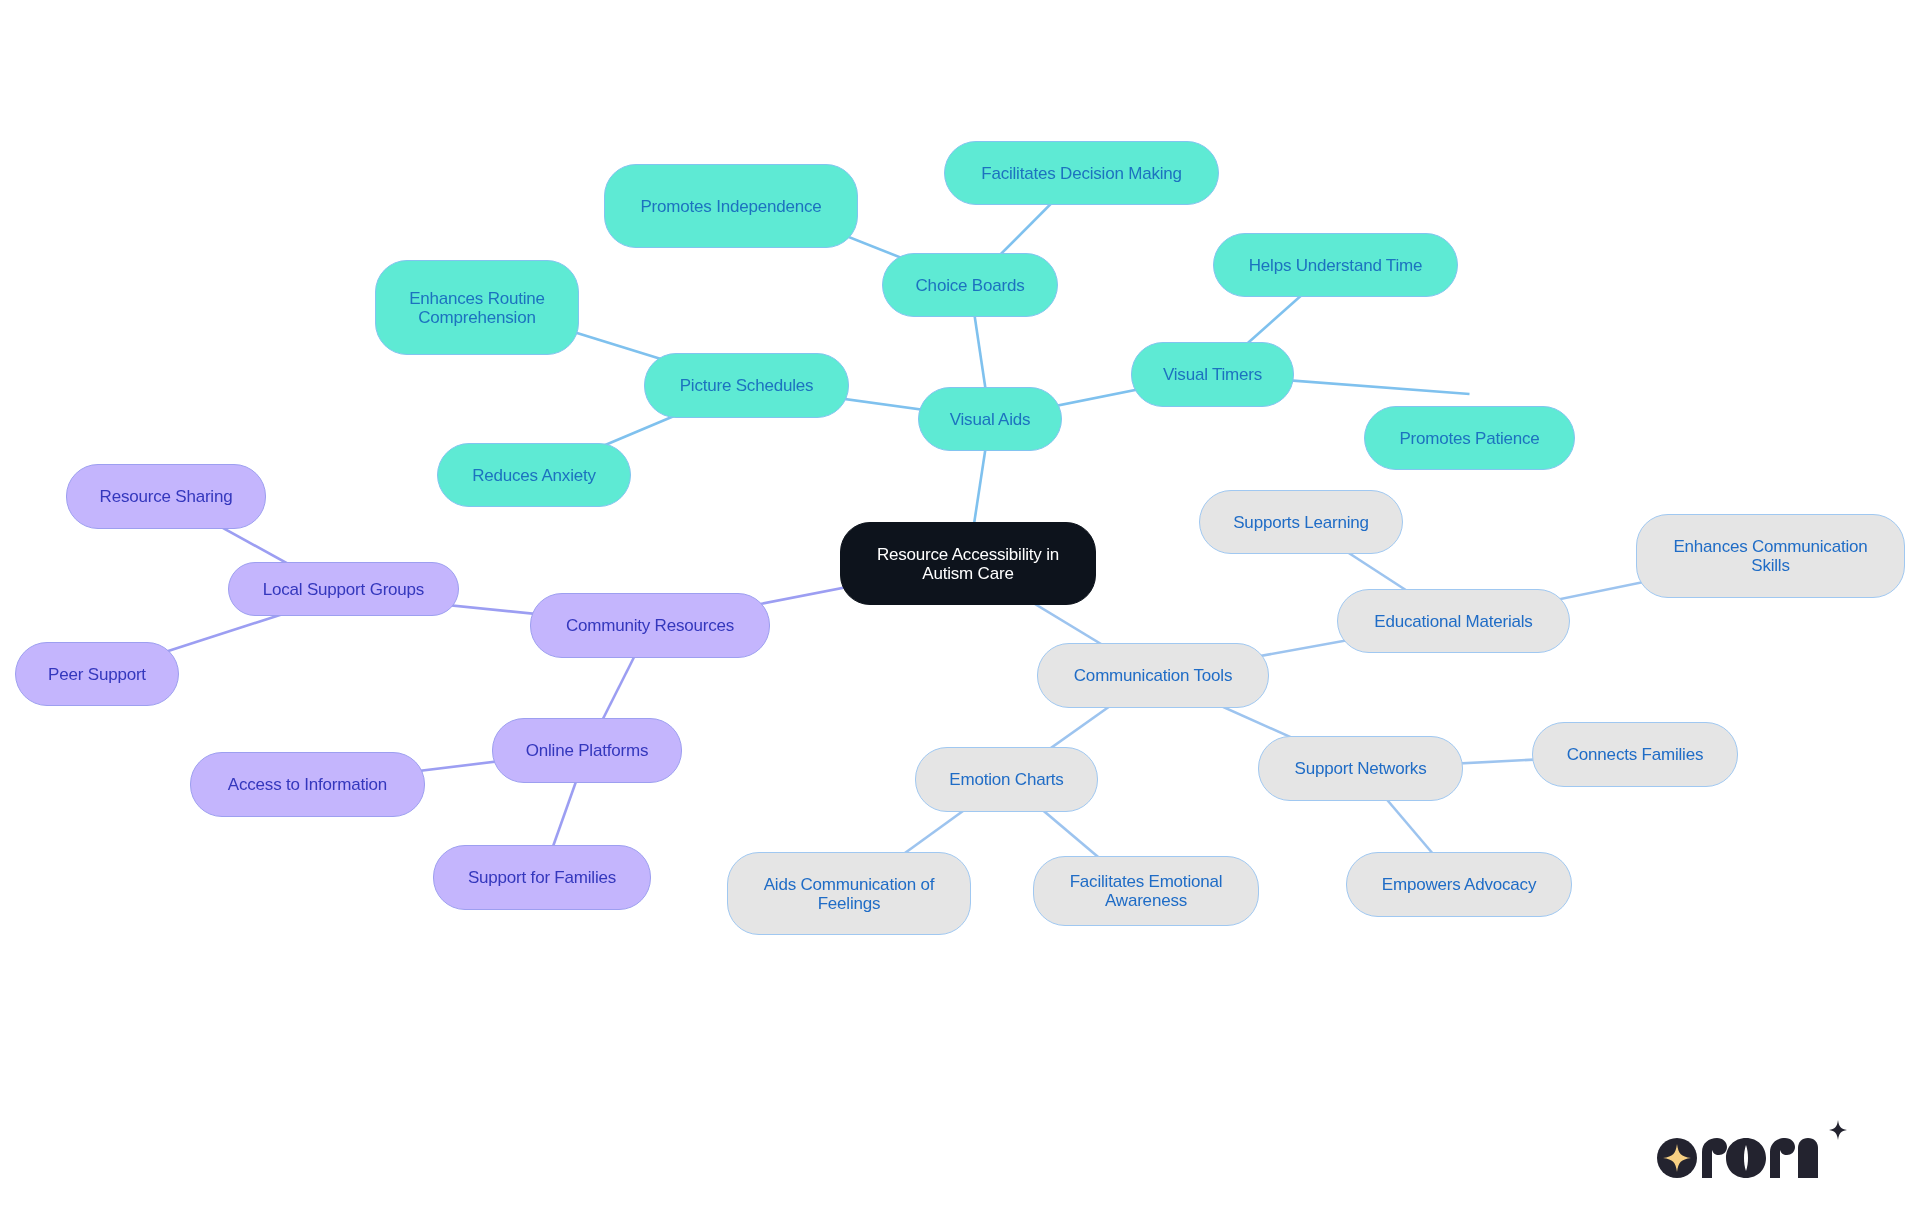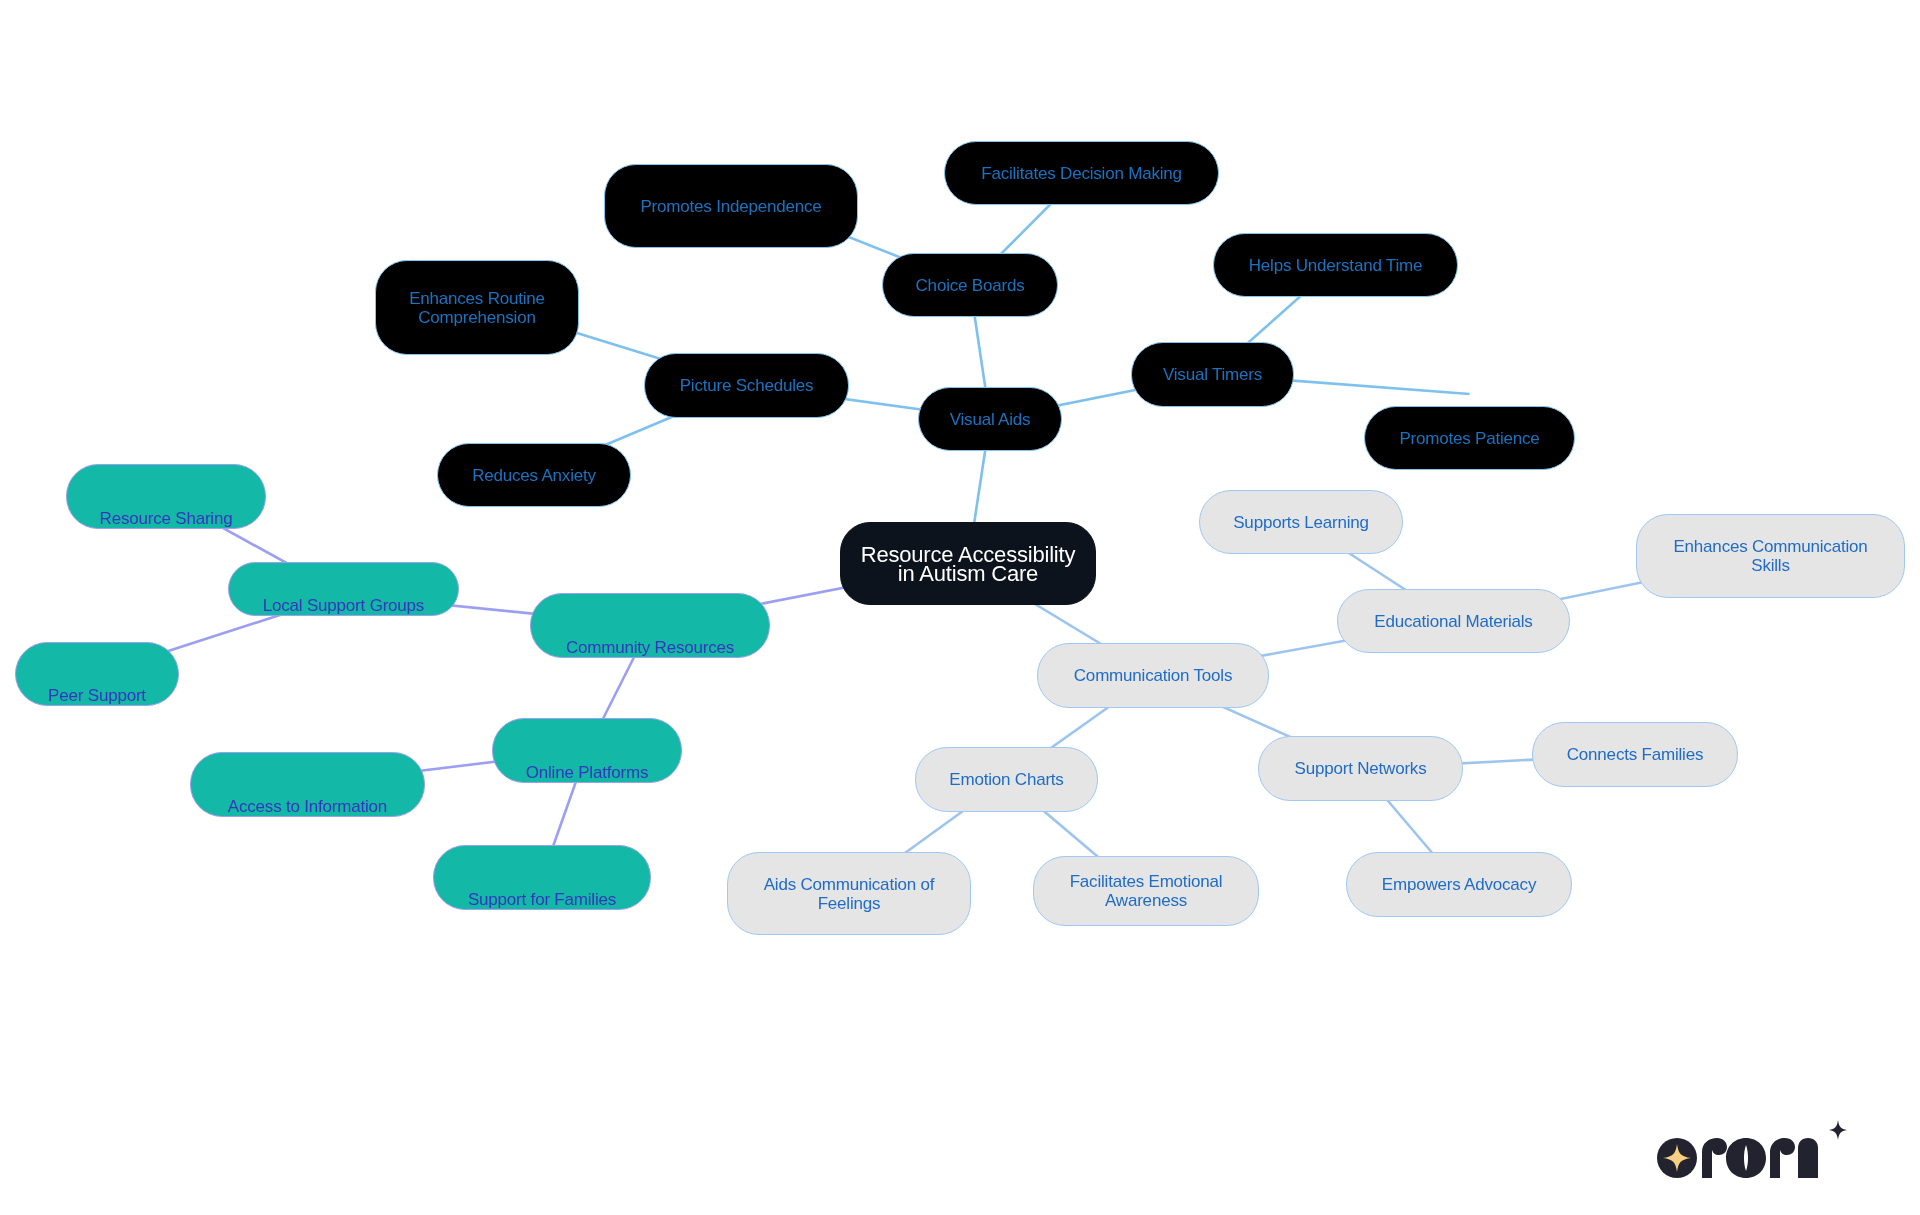--- a/index.html
+++ b/index.html
@@ -38,38 +38,37 @@
     font-size: 17px;
     line-height: 19px;
     padding: 0 18px;
     letter-spacing: -0.2px;
     cursor: pointer;
   }
   .node.root {
     background: #0d131c;
     border-color: #0d131c;
     color: #ffffff;
-    font-size: 22px;
+    font-size: 17px;
     border-radius: 30px;
   }
   .node.b-visual {
-    background: #000000;
+    background: #5eead4;
     border-color: #82c4f0;
     color: #1c72bf;
   }
   .node.b-comm {
     background: #e5e5e5;
     border-color: #a0c8f1;
     color: #1f6cc6;
   }
   .node.b-community {
-    background: #14b8a6;
+    background: #c4b5fd;
     border-color: #9d9ff0;
     color: #3437bd;
-    align-items: flex-end;
   }
   .node span {
     display: block;
   }
   #logo {
     position: absolute;
     left: 1650px;
     top: 1118px;
     width: 210px;
     height: 70px;

